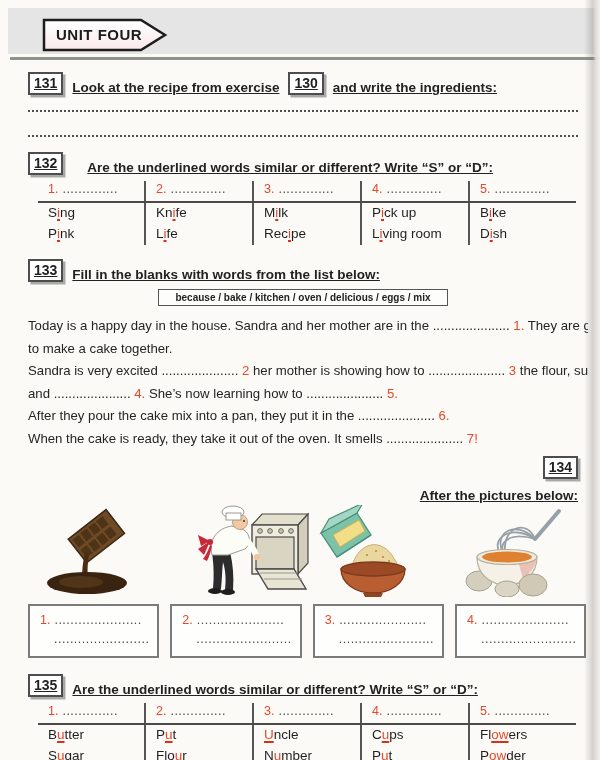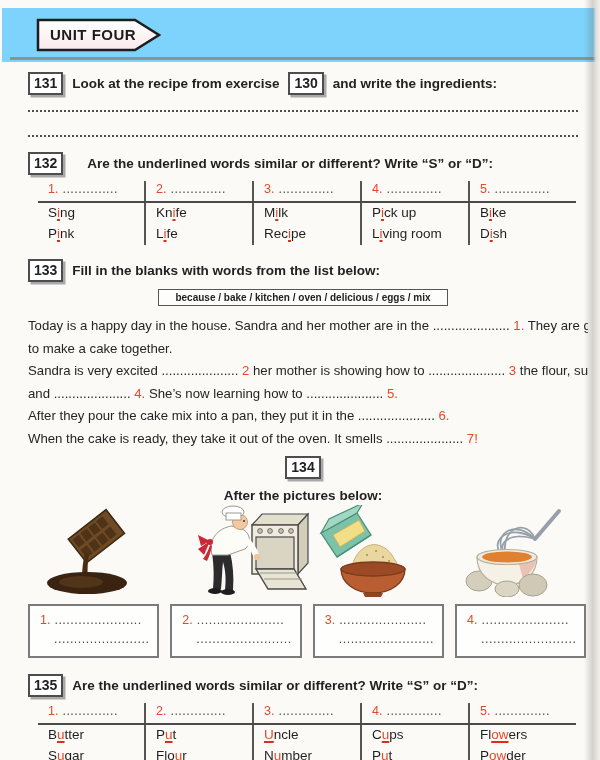--- a/index.html
+++ b/index.html
@@ -7,38 +7,38 @@
   body {
     font-family:"Liberation Sans", sans-serif;
     background:#fbfaf7;
     color:#2c2c2c;
     position:relative;
   }
   .page { position:relative; width:600px; height:760px; }
 
   
   .banner {
-    position:absolute; left:2px; top:8px; right:0; height:54px;
-    background:#7dd3fc;
+    position:absolute; left:8px; top:8px; right:0; height:46px;
+    background:#e5e5e5;
   }
   .banner-line {
     position:absolute; left:10px; top:57px; right:0; height:3px;
     background:#8f948b;
   }
   .unit-arrow { position:absolute; left:34px; top:9px; }
   .unit-arrow text {
     font-family:"Liberation Sans", sans-serif;
     font-size:15px; font-weight:bold; fill:#1c1c1c; letter-spacing:.5px;
   }
 
   
   .content { position:absolute; left:28px; top:66px; width:550px; }
 
-  .exh { display:flex; align-items:center; gap:9px; font-weight:bold;
-         font-size:13.5px; color:#222; }
+  .exh { display:flex; align-items:flex-end; gap:9px; font-weight:bold;
+         font-size:13.5px; color:#222;text-decoration:underline; }
   .numbox {
     border:2px solid #4d4d4d; background:#fff;
     box-shadow:2.5px 2.5px 0 #a9a9a9;
     padding:0 4px; font-weight:bold; font-size:14px; line-height:19px;
     color:#222;
   }
   .dotline { border-bottom:2px dotted #4f4f4f; height:1px; }
 
   .rd { color:#e4492a; }
   .hl { color:#e4492a; text-decoration:underline; text-decoration-color:#d8301c;

